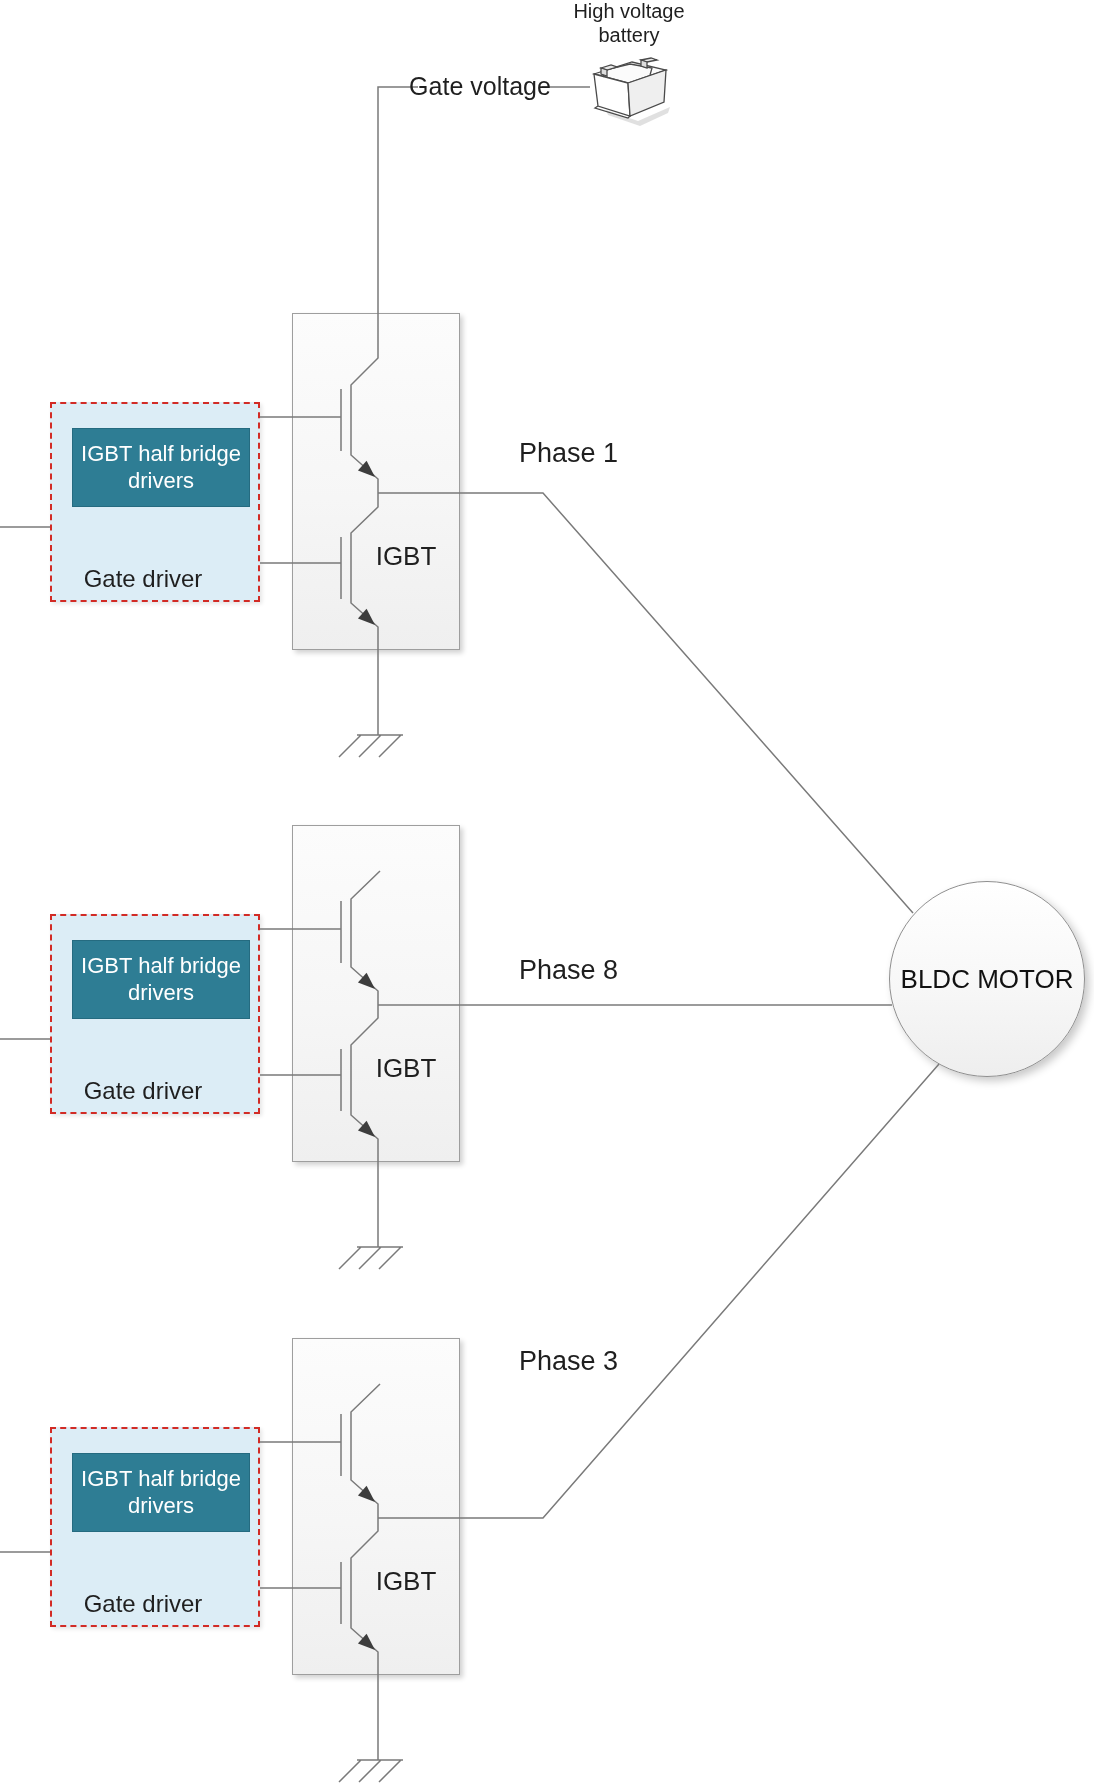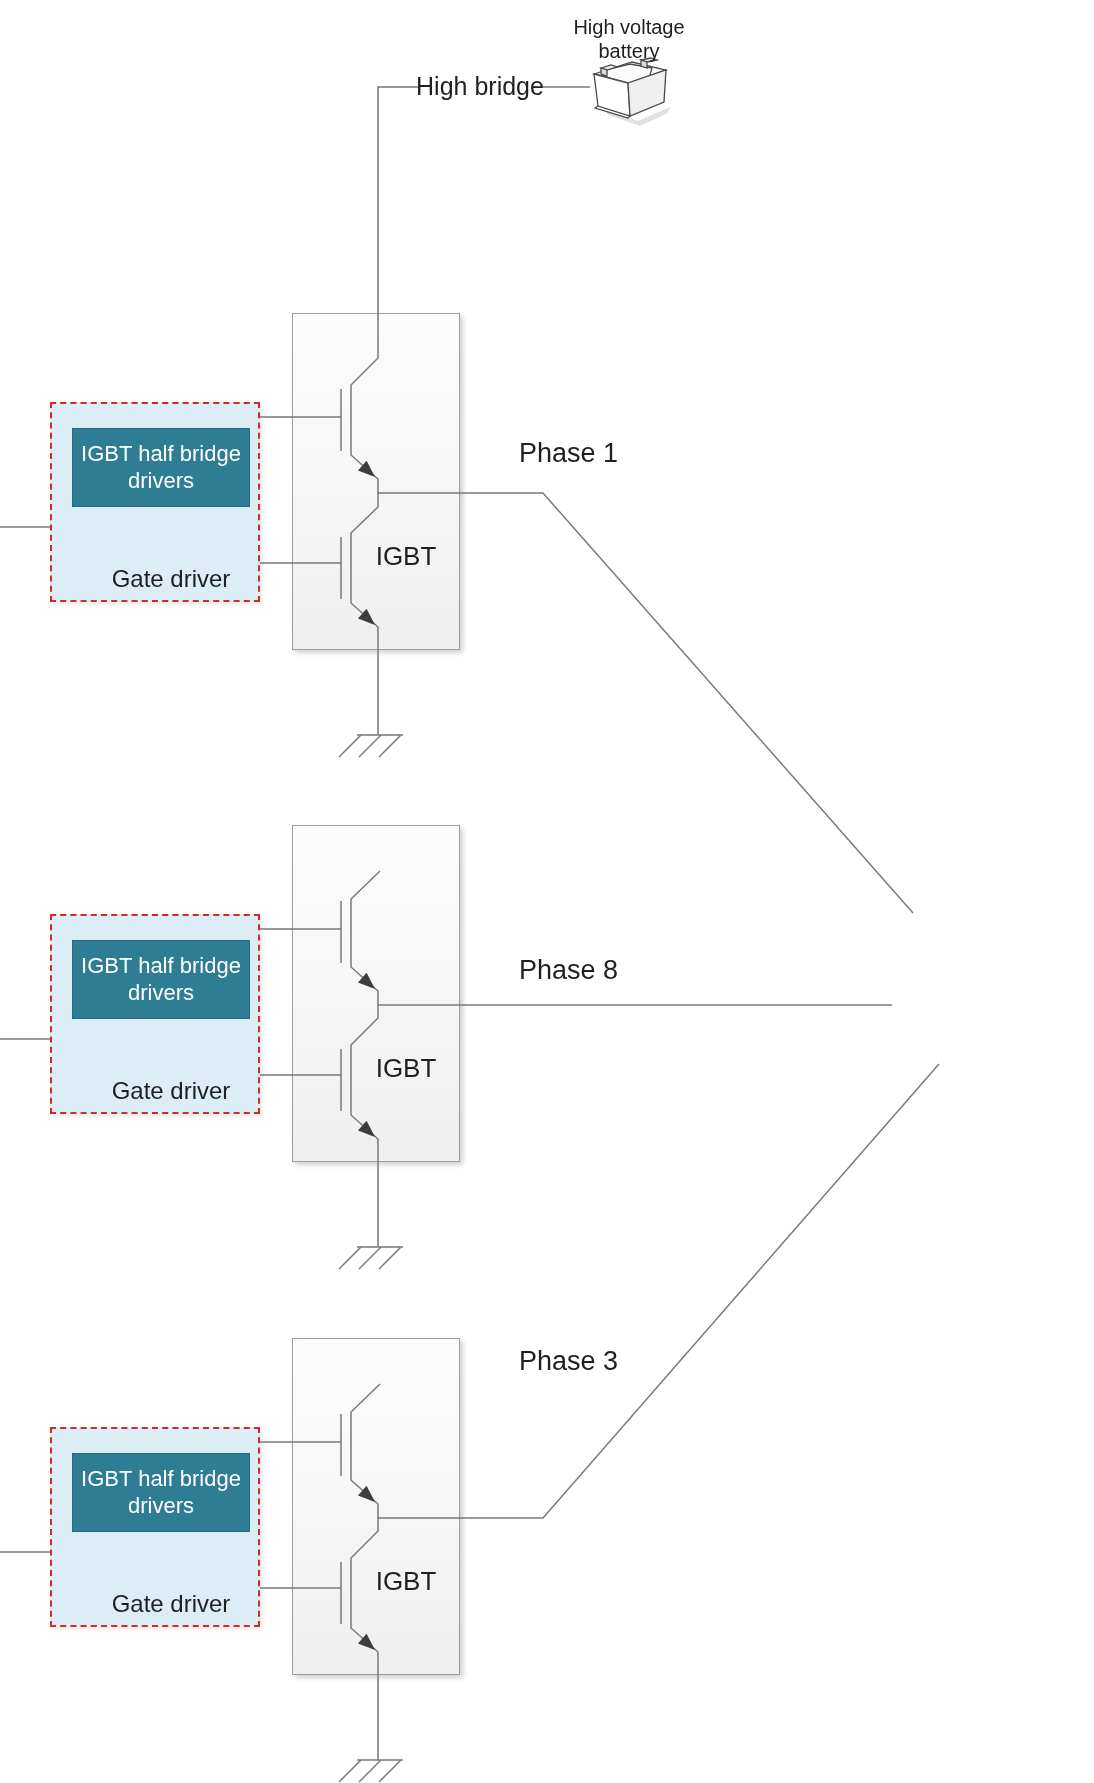--- a/index.html
+++ b/index.html
@@ -22,34 +22,34 @@
     background:#dcedf6;
     border:2px dashed #d22b25;
     box-shadow:2px 2px 4px rgba(0,0,0,0.10);
   }
   .teal-box{
     width:178px;height:79px;left:72px;
     background:#2e7d94;border:1px solid #256b80;
     display:flex;align-items:center;justify-content:center;
     color:#ffffff;font-size:22px;text-align:center;line-height:1.2;
   }
-  .gate-lbl{position:absolute;left:50px;width:186px;text-align:center;font-size:24px;margin-left:28px;}
+  .gate-lbl{position:absolute;left:50px;width:186px;text-align:center;font-size:24px;}
   .igbt-lbl{position:absolute;left:356px;width:100px;text-align:center;font-size:26px;}
   .phase-lbl{position:absolute;left:519px;width:140px;text-align:left;font-size:27px;}
   .motor{
     position:absolute;left:889px;top:881px;width:196px;height:196px;border-radius:50%;
     background:linear-gradient(180deg,#ffffff 0%,#f7f7f7 55%,#eeeeee 100%);
     border:1px solid #8f8f8f;box-sizing:border-box;
     box-shadow:4px 4px 8px rgba(0,0,0,0.22);
     display:flex;align-items:center;justify-content:center;
     font-size:26px;color:#111;
   }
   .wires{position:absolute;left:0;top:0;z-index:5;pointer-events:none;}
   .toplabels{z-index:6;}
-  .hv-caption{left:554px;top:16px;width:150px;font-size:20px;}
+  .hv-caption{left:554px;top:0px;width:150px;font-size:20px;}
   .hv-bus{left:408px;top:72px;width:144px;font-size:25px;}
   .battery-svg{position:absolute;left:588px;top:52px;z-index:6;}
 </style>
 </head>
 <body>
 
 <div class="stage">
 
   <div class="shape igbt-box" style="top:313px"></div>
   <div class="shape igbt-box" style="top:825px"></div>
@@ -62,20 +62,23 @@
   <div class="shape teal-box" style="top:428px">
     <span>IGBT half bridge drivers</span>
   </div>
   <div class="shape teal-box" style="top:940px">
     <span>IGBT half bridge drivers</span>
   </div>
   <div class="shape teal-box" style="top:1453px">
     <span>IGBT half bridge drivers</span>
   </div>
 
+  <div class="motor">
+    <span>BLDC MOTOR</span>
+  </div>
 
   <svg class="wires" width="1094" height="1783" viewBox="0 0 1094 1783" fill="none" stroke="#7a7a7a" stroke-width="1.5">
     <defs>
       <polygon id="arrowhead" points="0,0 -17,-6.5 -17,6.5" fill="#3d3d3d" stroke="none"></polygon>
     </defs>
 
     <path d="M418,87 H378 V358 L351,385 V455 L378,479 V507 L351,533 V603 L378,627 V735"></path>
     <path d="M542,87 H590"></path>
 
     <path d="M341,389 V451 M341,537 V599"></path>
@@ -112,21 +115,21 @@
     <polygon points="40,31 78,18 76,50 42,64" fill="#efefef"></polygon>
     <polyline points="15,25 17,18 42,12 64,16 62,23" fill="none"></polyline>
     <polygon points="13,16 23,13 29,15 19,18" fill="#e9e9e9"></polygon>
     <polygon points="13,16 19,18 19,24 13,22" fill="#dddddd"></polygon>
     <polygon points="53,8 63,6 69,8 59,10" fill="#e9e9e9"></polygon>
     <polygon points="53,8 59,10 59,16 53,14" fill="#dddddd"></polygon>
     <polyline points="10,54 7,56 40,66 42,64" fill="none"></polyline>
   </svg>
 
   <div class="lbl wrap hv-caption toplabels">High voltage battery</div>
-  <div class="lbl hv-bus toplabels">High bridge</div>
+  <div class="lbl hv-bus toplabels">Gate voltage</div>
 
   <div class="lbl phase-lbl" style="top:438px">Phase 1</div>
   <div class="lbl phase-lbl" style="top:955px">Phase 8</div>
   <div class="lbl phase-lbl" style="top:1346px">Phase 3</div>
 
   <div class="lbl igbt-lbl" style="top:541px">IGBT</div>
   <div class="lbl igbt-lbl" style="top:1053px">IGBT</div>
   <div class="lbl igbt-lbl" style="top:1566px">IGBT</div>
 
   <div class="lbl gate-lbl" style="top:565px">Gate driver</div>

